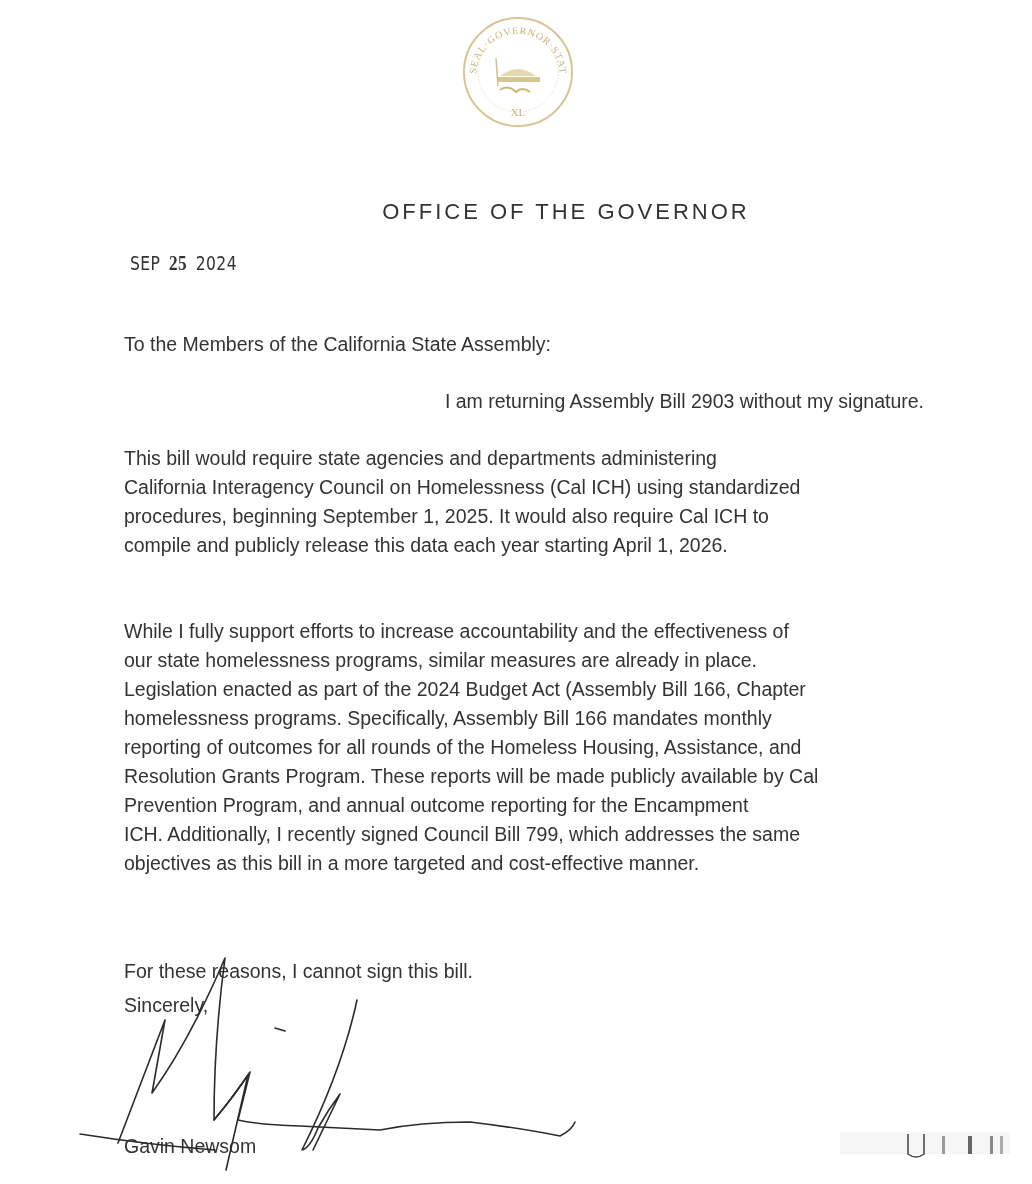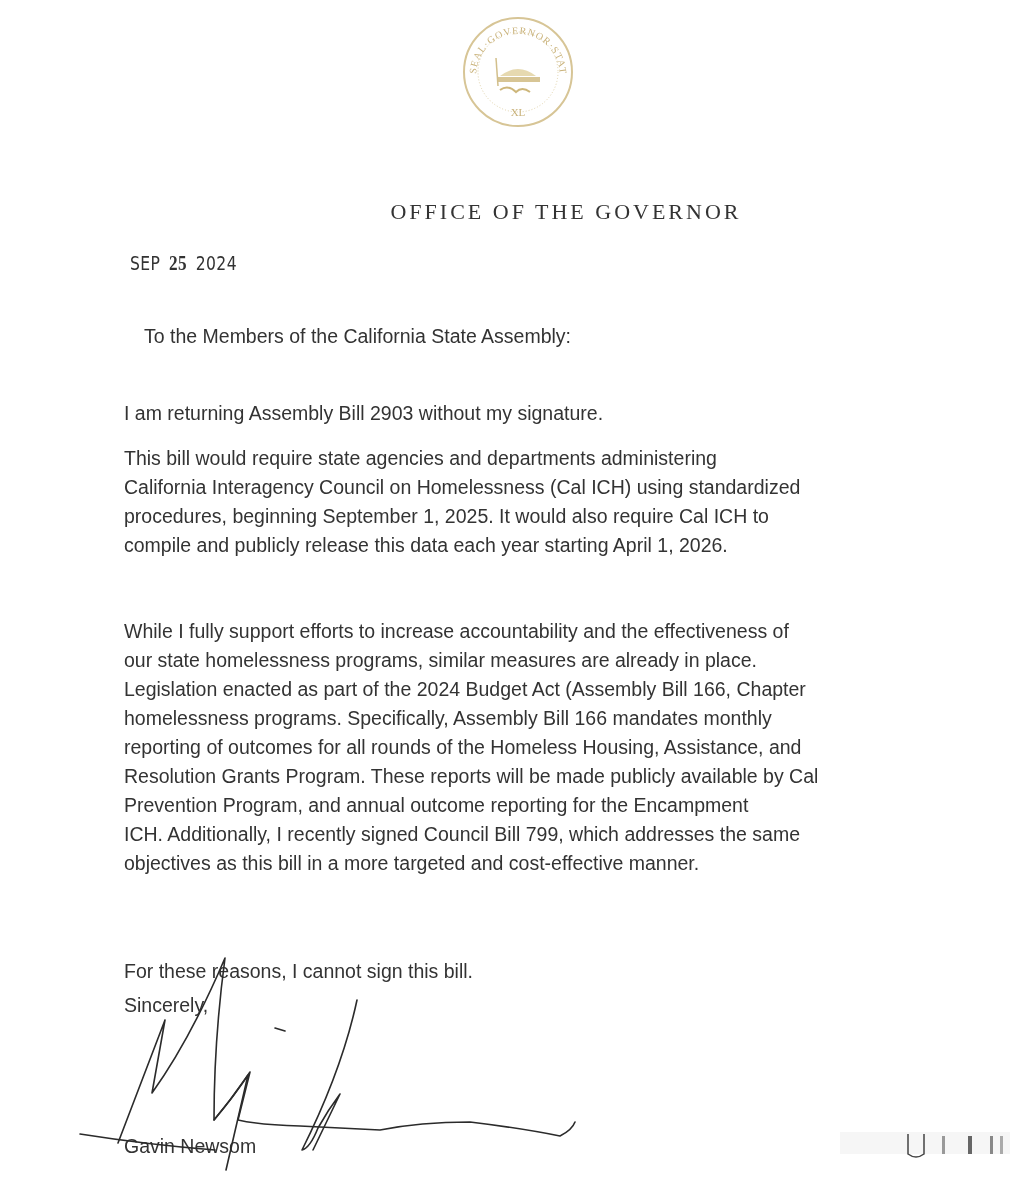--- a/index.html
+++ b/index.html
@@ -1,24 +1,24 @@
 <!DOCTYPE html>
 <html><head>
 <meta charset="utf-8">
 <style>
   html, body { margin: 0; padding: 0; background: #ffffff; }
   body { width: 1032px; height: 1184px; position: relative; overflow: hidden; color: #2a2a2a; }
   .seal { position: absolute; left: 462px; top: 14px; width: 112px; height: 116px; }
   .heading { position: absolute; left: 0; width: 1032px; top: 199px; text-align: center;
-    font-family: Liberation Serif, serif; font-size: 22px; letter-spacing: 3px; color: #333; padding-left: 100px; box-sizing: border-box; }
+    font-family: Liberation Sans, sans-serif; font-size: 22px; letter-spacing: 3px; color: #333; padding-left: 100px; box-sizing: border-box; }
   .date { position: absolute; left: 130px; top: 251px; font-family: "DejaVu Sans", sans-serif; font-size: 19px; color: #333; transform: scaleX(0.82); transform-origin: left center; letter-spacing: 0.5px; }
   .date .day { font-family: "Liberation Serif", serif; font-weight: bold; font-size: 21px; margin: 0 4px; }
   .body-text { position: absolute; left: 124px; width: 800px; font-family: "Liberation Sans", "DejaVu Sans", sans-serif; font-size: 19.5px; line-height: 29px; color: #333; }
-  .p1 { top: 322px; margin-left: 20px; }
-  .p2 { top: 399px; }
+  .p1 { top: 330px; }
+  .p2 { top: 387px; text-align: right; }
   .p3 { top: 444px; }
   .p4 { top: 617px; }
   .p5 { top: 933px; margin-top: 24px; }
   .closing { top: 991px; }
   .name { position: absolute; left: 124px; top: 1135px; font-family: "Liberation Sans", sans-serif; font-size: 19.5px; color: #333; }
   .signature { position: absolute; left: 0; top: 0; width: 1032px; height: 1184px; pointer-events: none; }
   .line { display: block; white-space: nowrap; }
   .artifact { position: absolute; left: 840px; top: 1128px; width: 170px; height: 36px; }
 </style>
 </head>

